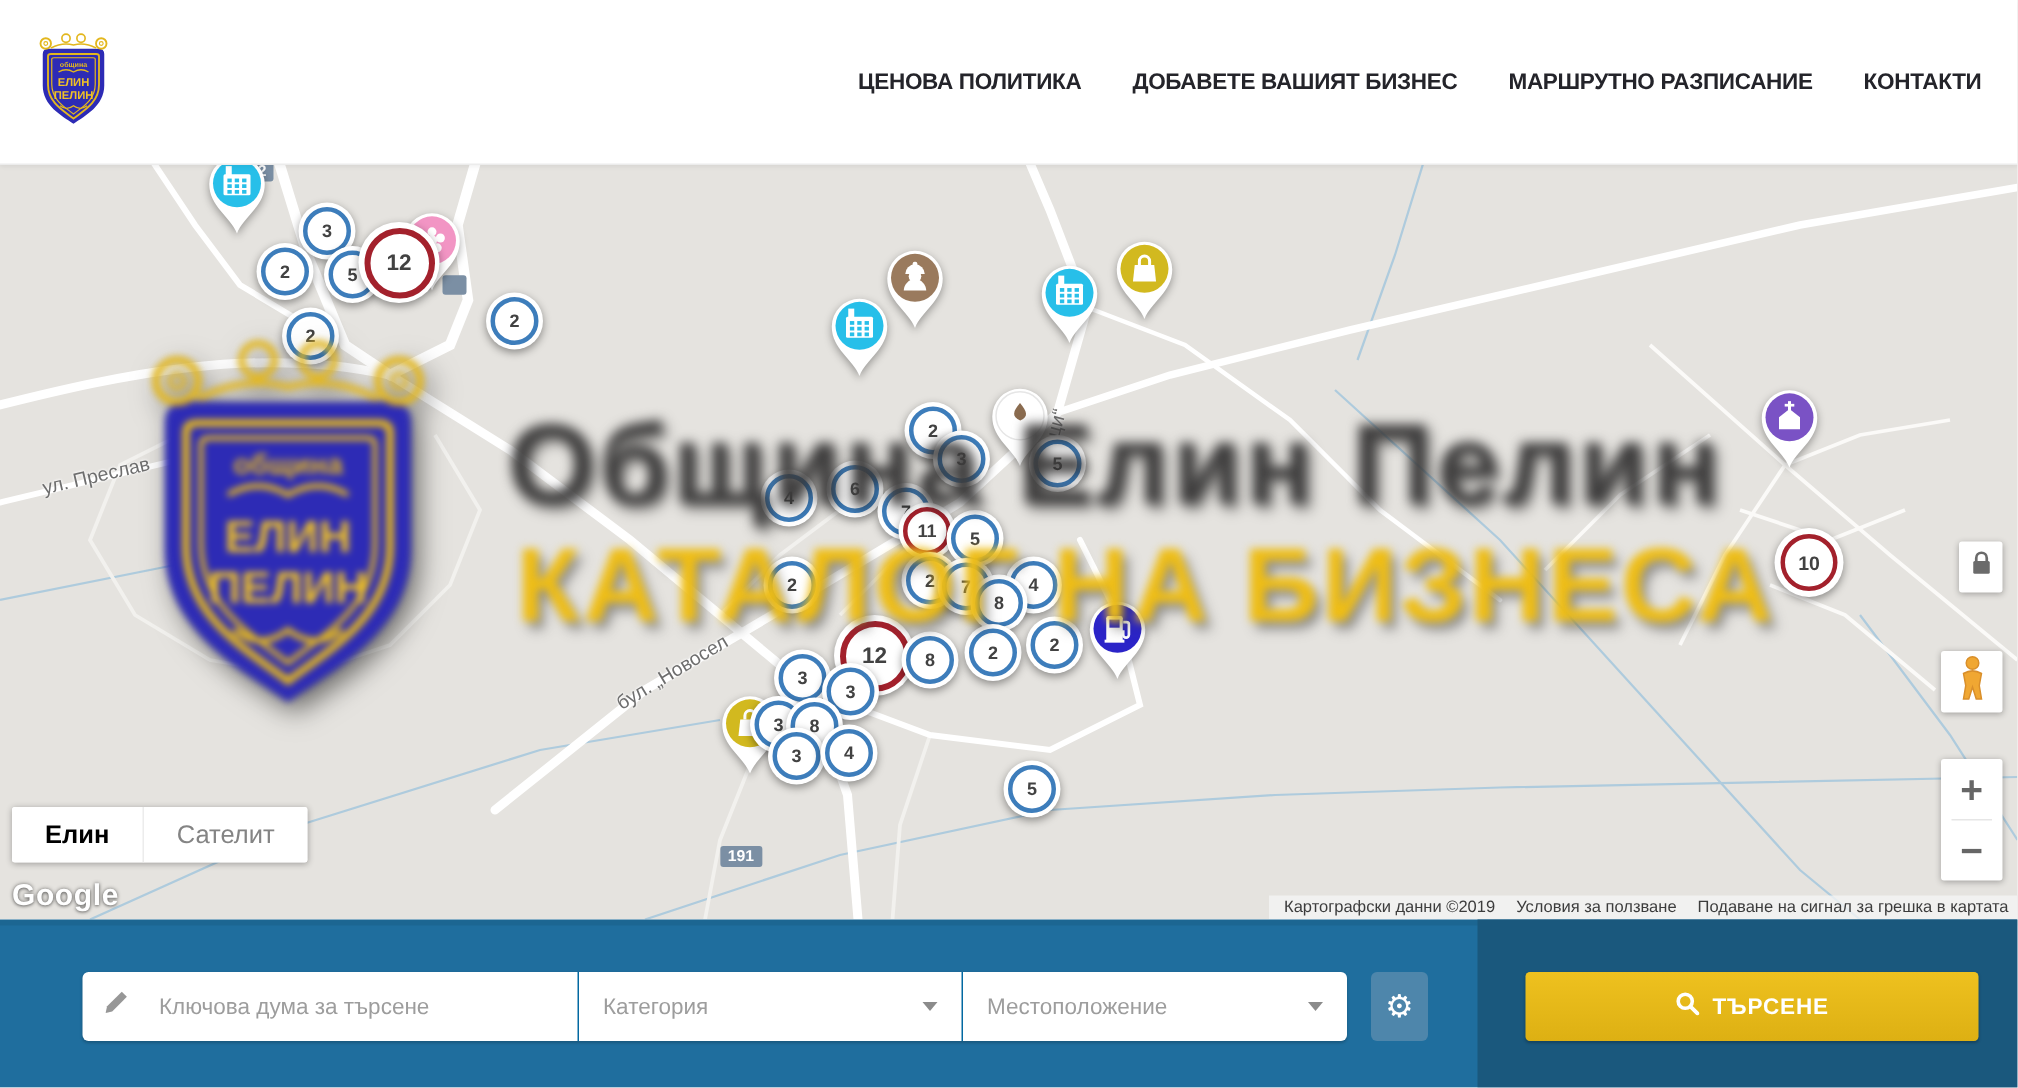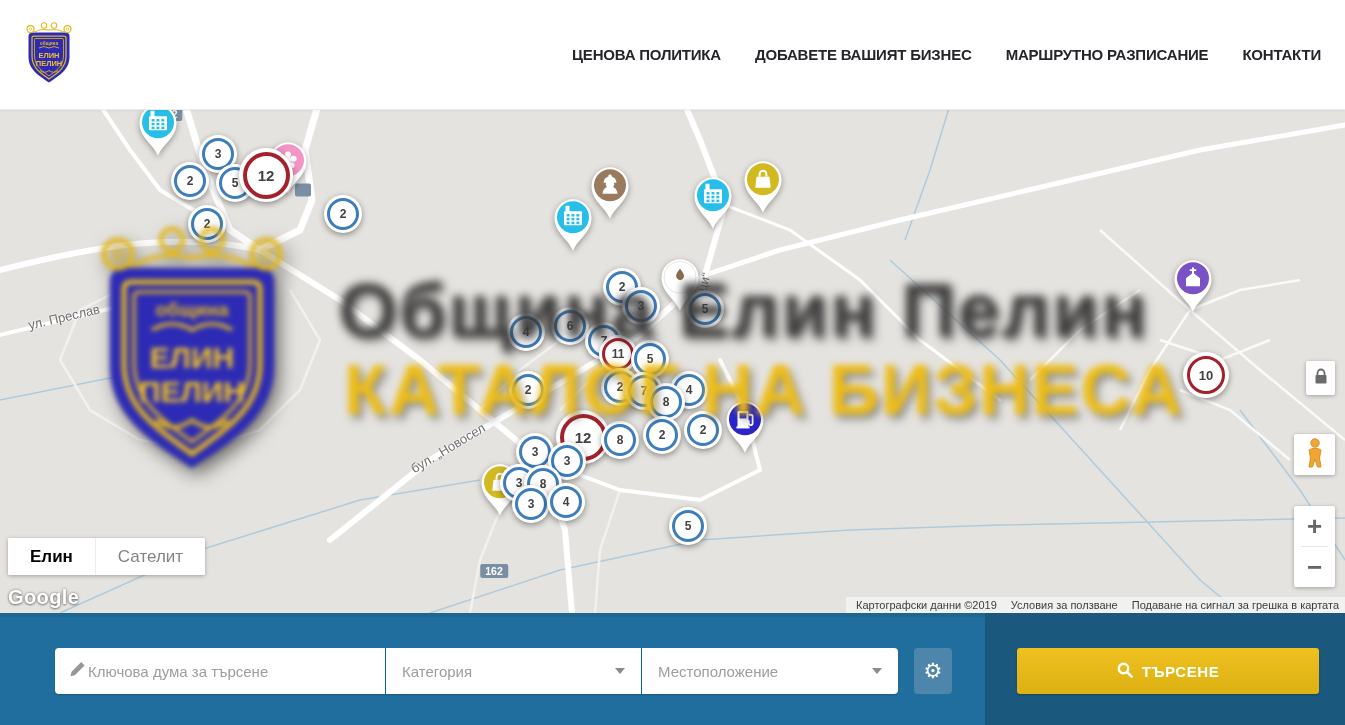--- a/index.html
+++ b/index.html
@@ -108,21 +108,21 @@
   .searchbar{
     position:absolute;left:0;top:613px;width:1345px;height:112px;background:#1f6e9e;
     box-shadow:inset 0 4px 0 rgba(0,0,0,.07);z-index:40;
   }
   .search-panel-right{position:absolute;right:0;top:0;width:360px;height:112px;background:#1a587d;}
   .search-row{position:absolute;left:55px;top:35px;display:flex;align-items:stretch;}
   .pillbar{
     display:flex;background:#fff;border-radius:4px;height:46px;overflow:hidden;
     box-shadow:0 1px 2px rgba(0,0,0,.2);
   }
-  .kw{display:flex;align-items:center;width:302px;padding:0 14px;gap:0;}
+  .kw{display:flex;align-items:center;width:302px;padding:0 14px;gap:18px;}
   .kw input{
     border:none;outline:none;font-size:15px;color:#555;width:100%;
     font-family:"Liberation Sans",sans-serif;
   }
   .kw input::placeholder{color:#9d9d9d;}
   .sel{
     display:flex;align-items:center;justify-content:space-between;cursor:pointer;
     border-left:1px solid #0369a1;padding:0 16px;color:#9d9d9d;font-size:15px;
   }
   .sel-cat{width:223px;}
@@ -206,21 +206,21 @@
       <path d="M1190,200 L1240,180 L1300,170"></path>
       <path d="M1160,230 L1220,250 L1270,230"></path>
       <path d="M1180,280 L1230,300 L1290,350"></path>
       <path d="M1140,180 L1080,220 L1030,270"></path>
     </g>
   </svg>
 
   <div id="shield-layer">
       <span class="road-shield" style="left: 166px; top: 4px;">6002</span>
       <span class="road-shield" style="left: 303px; top: 80px;"></span>
-      <span class="road-shield" style="left: 494px; top: 461px;">162</span>
+      <span class="road-shield" style="left: 494px; top: 461px;">191</span>
     </div>
   <div id="street-layer">
       <span class="street-label" style="left: 64px; top: 207px; transform: translate(-50%, -50%) rotate(-13deg);">ул. Преслав</span>
       <span class="street-label" style="left: 448px; top: 338px; transform: translate(-50%, -50%) rotate(-31deg);">бул. „Новосел</span>
       <span class="street-label" style="left: 704px; top: 172px; transform: translate(-50%, -50%) rotate(-75deg);">ци“</span>
     </div>
   <div class="marker-layer" id="markers">
       <div class="pin" style="left: 158px; top: 45px;">
         <svg width="44" height="56" viewBox="0 0 44 56">
     <path d="M22 54.5 C17.5 43 3.5 36.5 3.5 21.5 A18.5 18.5 0 1 1 40.5 21.5 C40.5 36.5 26.5 43 22 54.5 Z" fill="#fff"></path>

